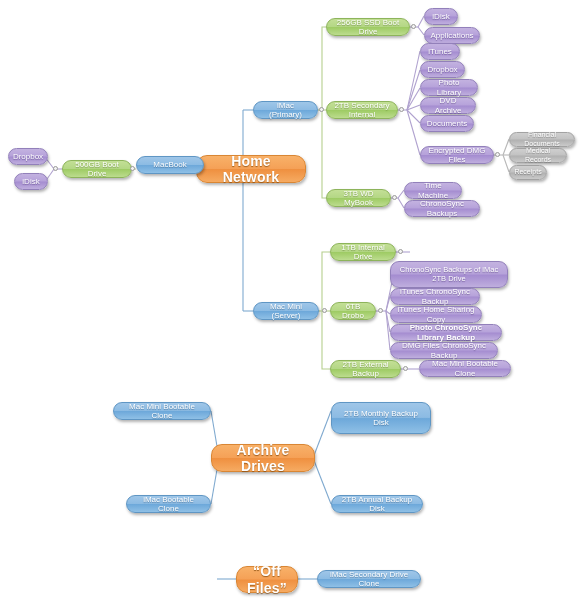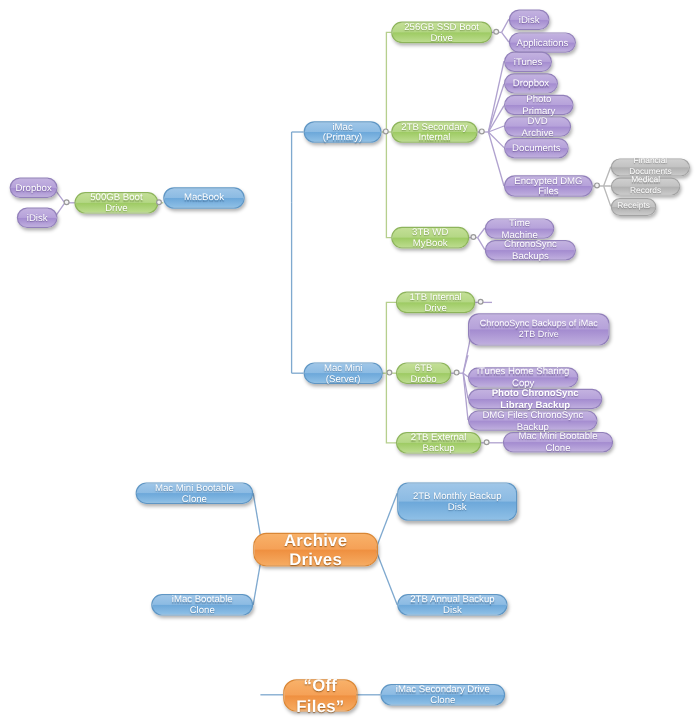--- a/index.html
+++ b/index.html
@@ -147,20 +147,23 @@
       <path d="M219 458 L211 411" stroke="#7fa9cf"></path>
       <path d="M219 458 L211 504" stroke="#7fa9cf"></path>
       <path d="M313 458 L331 411" stroke="#7fa9cf"></path>
       <path d="M313 458 L331 504" stroke="#7fa9cf"></path>
 
       <path d="M217 579 L236 579" stroke="#7fa9cf"></path>
       <path d="M296 579 L317 579" stroke="#7fa9cf"></path>
     </g>
   </svg>
 
+  <div class="node n-root" style="left:196px; top:155px; width:110px; height:28px;">
+    <span>Home Network</span>
+  </div>
 
   <div class="node n-root" style="left:211px; top:444px; width:104px; height:28px;">
     <span>Archive Drives</span>
   </div>
 
   <div class="node n-root" style="left:236px; top:566px; width:62px; height:27px;">
     <span>“Off Files”</span>
   </div>
 
   <div class="node n-blue" style="left:136px; top:156px; width:68px; height:18px;">
@@ -206,21 +209,21 @@
 
   <div class="node n-purple" style="left:420px; top:43px; width:40px; height:17px;">
     <span>iTunes</span>
   </div>
 
   <div class="node n-purple" style="left:420px; top:61px; width:45px; height:17px;">
     <span>Dropbox</span>
   </div>
 
   <div class="node n-purple" style="left:420px; top:79px; width:58px; height:17px;">
-    <span>Photo Primary</span>
+    <span>Photo Library</span>
   </div>
 
   <div class="node n-purple" style="left:420px; top:97px; width:56px; height:17px;">
     <span>DVD Archive</span>
   </div>
 
   <div class="node n-purple" style="left:420px; top:115px; width:54px; height:17px;">
     <span>Documents</span>
   </div>
 
@@ -267,20 +270,23 @@
 
   <div class="node n-green" style="left:330px; top:302px; width:46px; height:18px;">
     <span>6TB Drobo</span>
   </div>
   <div class="knob" style="left:378px; top:308px;"></div>
 
   <div class="node n-purple" style="left:390px; top:261px; width:118px; height:27px; font-size:7.5px;">
     <span>ChronoSync Backups of iMac 2TB Drive</span>
   </div>
 
+  <div class="node n-purple" style="left:390px; top:288px; width:90px; height:17px;">
+    <span>iTunes ChronoSync Backup</span>
+  </div>
 
   <div class="node n-purple" style="left:390px; top:306px; width:92px; height:17px;">
     <span>iTunes Home Sharing Copy</span>
   </div>
 
   <div class="node n-purple" style="left:390px; top:324px; width:112px; height:17px;font-weight:bold;">
     <span>Photo ChronoSync Library Backup</span>
   </div>
 
   <div class="node n-purple" style="left:390px; top:342px; width:108px; height:17px;">

